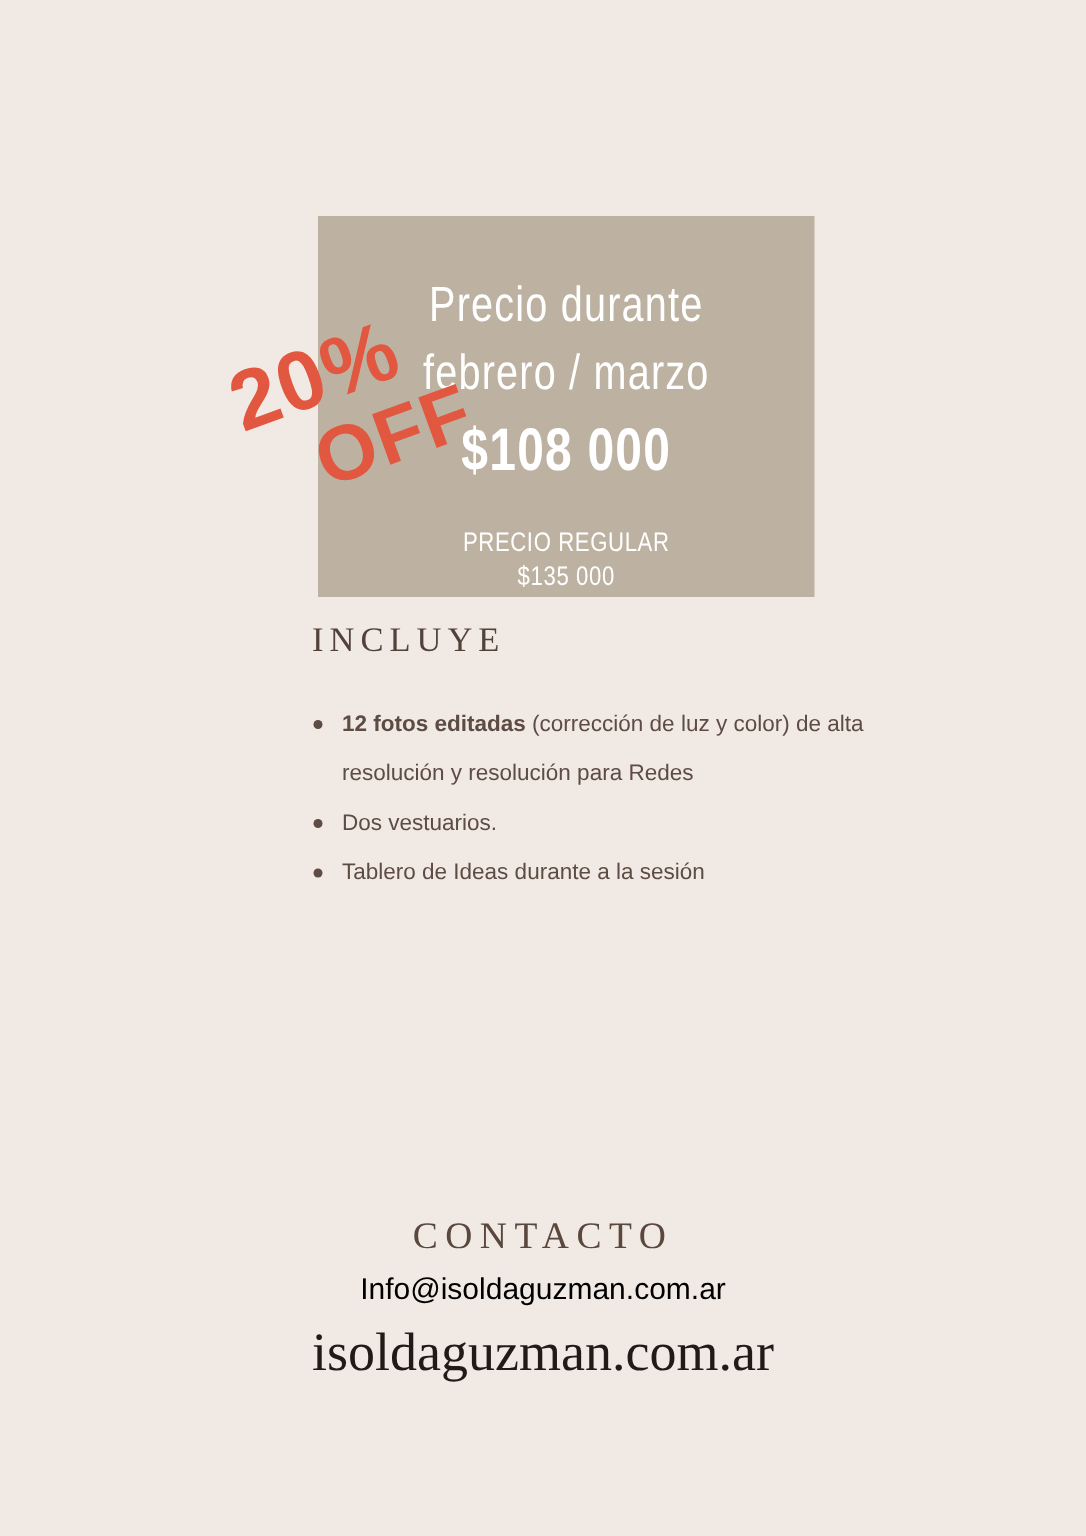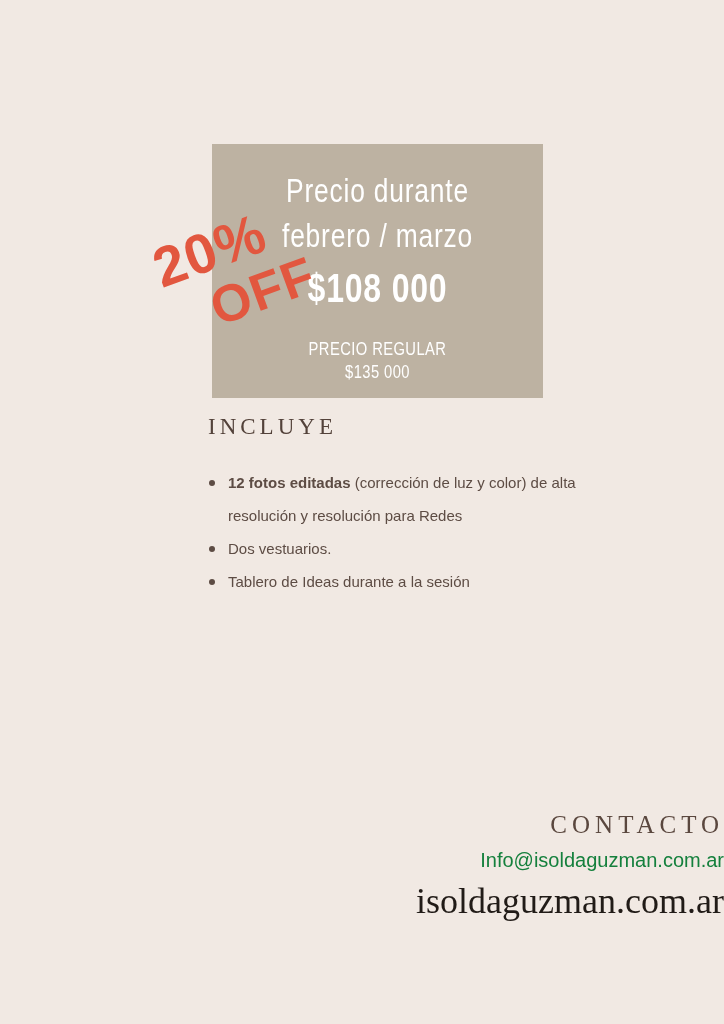--- a/index.html
+++ b/index.html
@@ -23,21 +23,21 @@
   .price-card {
     position: absolute;
     left: 212px;
     top: 144px;
     width: 331px;
     height: 254px;
     background: #bdb2a2;
     text-align: center;
     color: #ffffff;
     box-sizing: border-box;
-    padding-top: 24px;
+    padding-top: 36px;
   }
   .card-title {
     font-size: 33px;
     line-height: 45px;
     font-weight: 400;
     letter-spacing: 1px;
     transform: scaleX(0.80);
     transform-origin: 50% 50%;
     white-space: nowrap;
   }
@@ -135,34 +135,34 @@
   .includes li strong {
     font-weight: 700;
   }
 
   
   .contact {
     position: absolute;
     left: 0;
     top: 810px;
     width: 724px;
-    text-align: right;
+    text-align: center;
   }
   .contact-heading {
     font-family: "Liberation Serif", "DejaVu Serif", serif;
     font-size: 25px;
     line-height: 30px;
     letter-spacing: 5px;
     color: #5a473e;
   }
   .contact-email {
     margin-top: 7px;
     font-size: 20px;
     line-height: 26px;
-    color: #15803d;
+    color: #000000;
   }
   .contact-website {
     margin-top: 12px;
     font-family: "Liberation Serif", "DejaVu Serif", serif;
     font-size: 36px;
     line-height: 32px;
     color: #211b17;
   }
 </style>
 </head>

